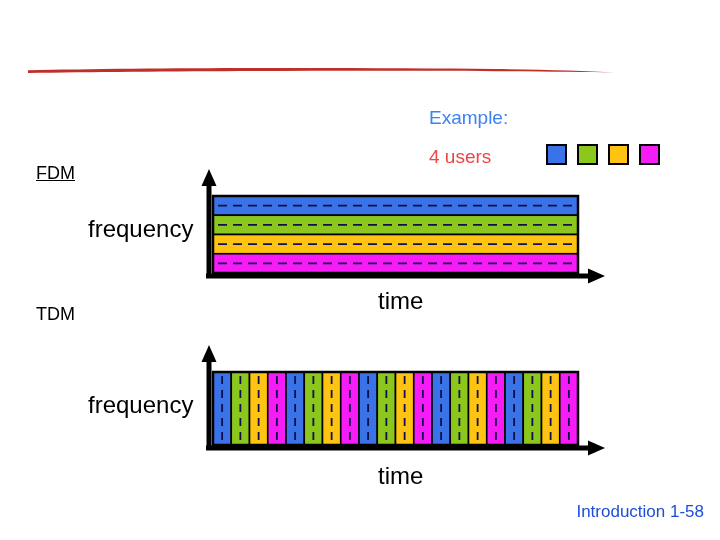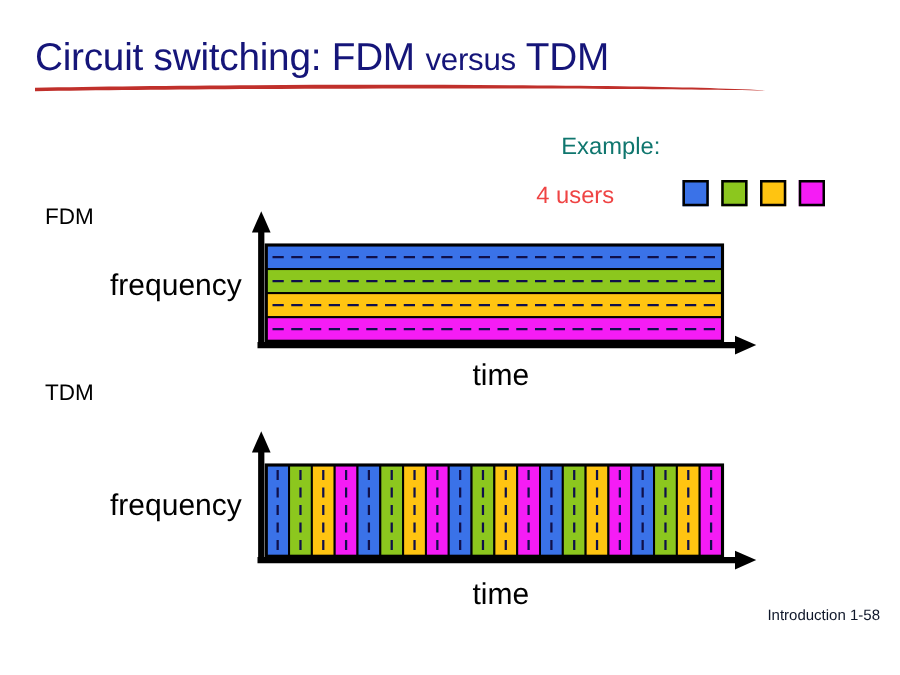--- a/index.html
+++ b/index.html
@@ -44,33 +44,32 @@
   }
 
   
   .section-label {
     position: absolute;
     color: #000000;
     font-size: 18px;
     line-height: 22px;
     white-space: nowrap;
   }
-  #label-fdm { left: 36px; top: 162px; }
+  #label-fdm { left: 36px; top: 162px; text-decoration: underline; }
   #label-tdm { left: 36px; top: 303px; }
 
   
   #example-title {
     position: absolute;
     left: 429px;
     top: 106px;
     font-size: 19px;
     line-height: 24px;
-    color: #0f766e;
-    white-space: nowrap;
-    margin-left: 20px;
+    color: #3b82f6;
+    white-space: nowrap;
   }
   #users-label {
     position: absolute;
     left: 429px;
     top: 145px;
     font-size: 19px;
     line-height: 24px;
     color: #ef4444;
     white-space: nowrap;
   }
@@ -109,35 +108,32 @@
   #tdm-chart { left: 196px; top: 342px; width: 420px; height: 122px; }
 
   .chart svg {
     display: block;
   }
 
   
   #footer {
     position: absolute;
     right: 16px;
-    top: 484px;
-    font-size: 12px;
+    top: 504px;
+    font-size: 17px;
     line-height: 16px;
-    color: #0f172a;
+    color: #1d4ed8;
     white-space: nowrap;
   }
 </style>
 </head>
 <body>
 
 <div id="slide">
 
-  <div id="title" style="color: rgb(21, 21, 121);">
-    <span>Circuit switching: FDM </span><span class="small">versus</span><span> TDM</span>
-  </div>
 
   <svg id="title-underline" viewBox="0 0 592 9" preserveAspectRatio="none">
     <path d="M2,4.2 C120,1.6 330,1.2 470,3.0 C520,3.7 560,4.8 589,6.4
              C560,6.2 520,5.6 470,5.2 C330,4.1 120,5.2 2,7.0 Z" fill="#c0302b"></path>
   </svg>
 
   <div id="label-fdm" class="section-label">FDM</div>
   <div id="label-tdm" class="section-label">TDM</div>
 
   <div id="example-title">Example:</div>

